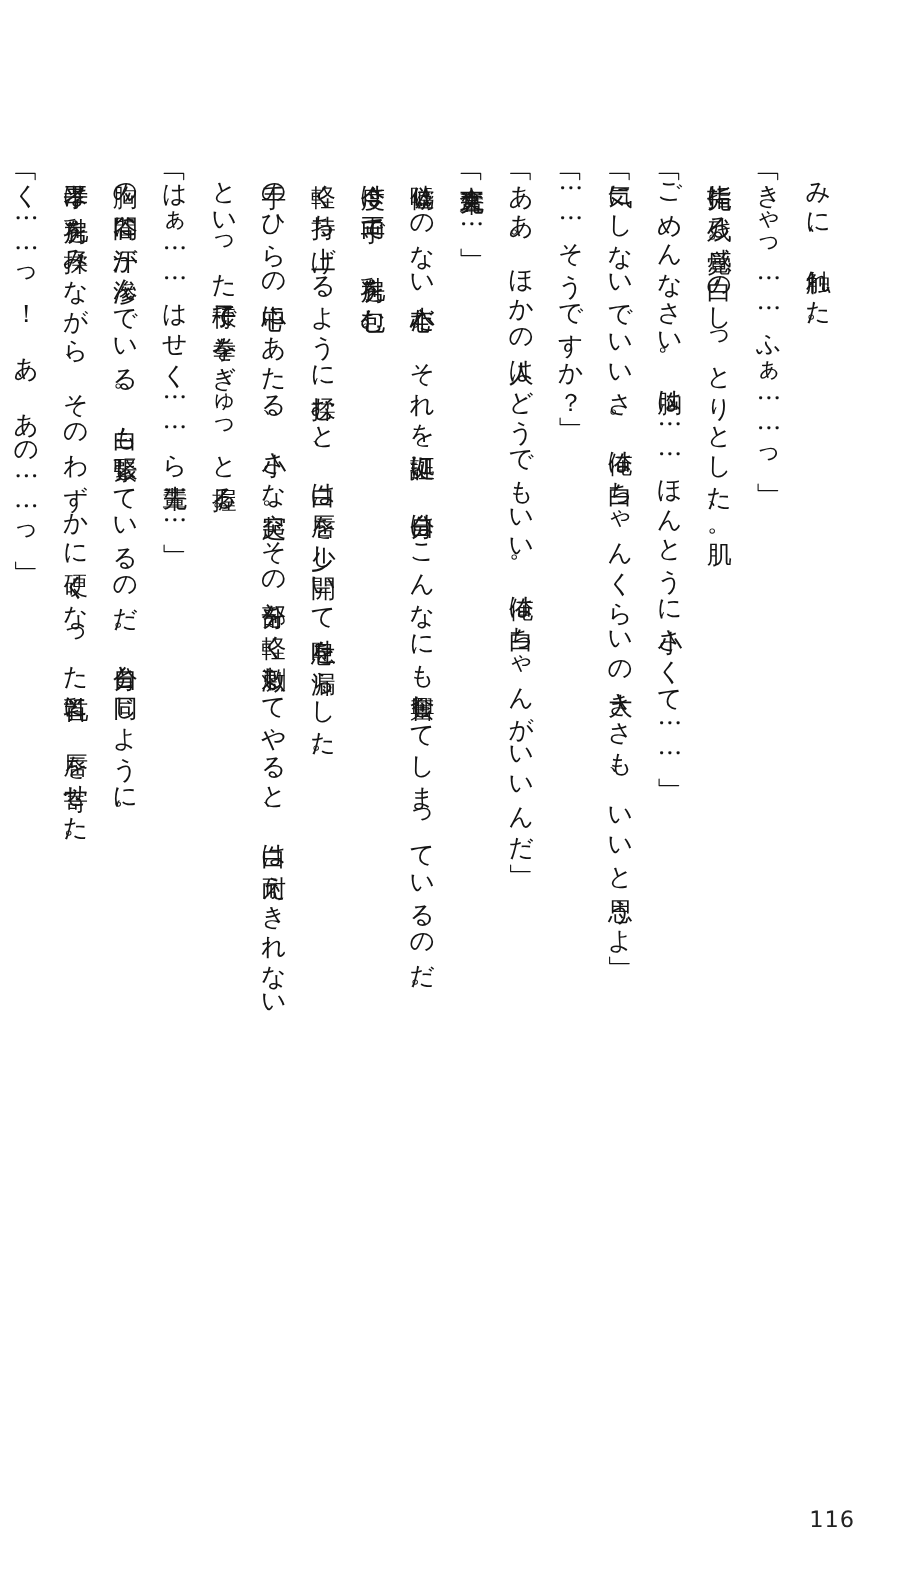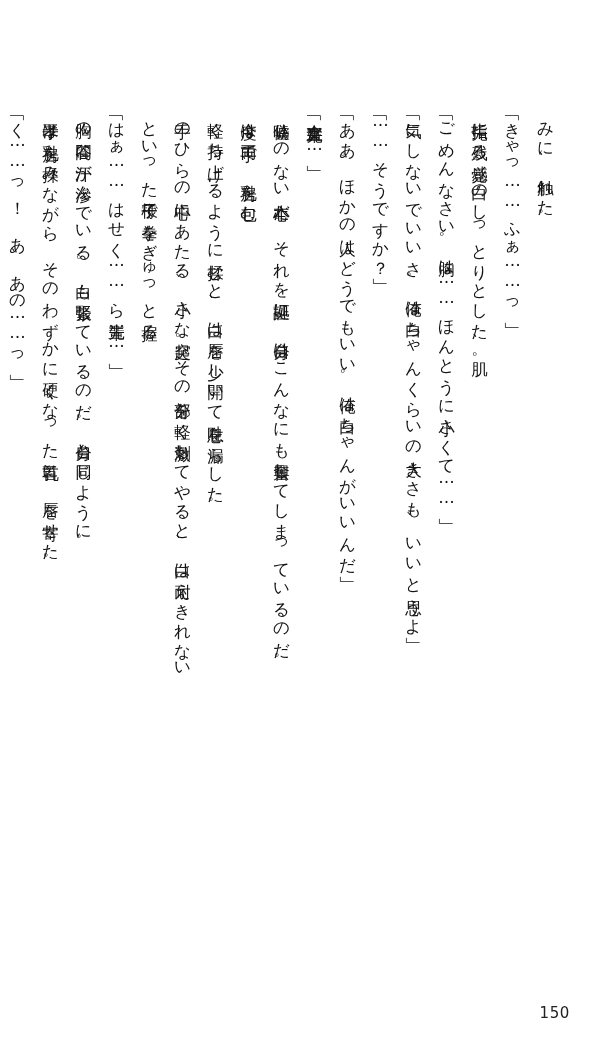--- a/index.html
+++ b/index.html
@@ -81,15 +81,15 @@
     <p class="indent">今度は両手で、乳房を包む。</p>
     <p class="indent">軽く持ち上げるように揉むと、白は唇を少し開いて吐息を漏らした。</p>
     <p class="indent">手のひらの中心にあたる、小さな突起。その部分を軽く刺激してやると、白は耐えきれない</p>
     <p>といった様子で拳をぎゅっと握る。</p>
     <p>「はぁ……はせく……ら先輩……」</p>
     <p class="indent">胸の谷間に汗が滲んでいる。白も緊張しているのだ。自分と同じように。</p>
     <p class="indent">孝平は乳房を揉みながら、そのわずかに硬くなった乳首に、唇を寄せた。</p>
     <p>「く……っ！　あ、あの……っ」</p>
   </div>
 
-  <div class="page-number">150</div>
+  <div class="page-number">116</div>
 
 </div>
 
 </body></html>

